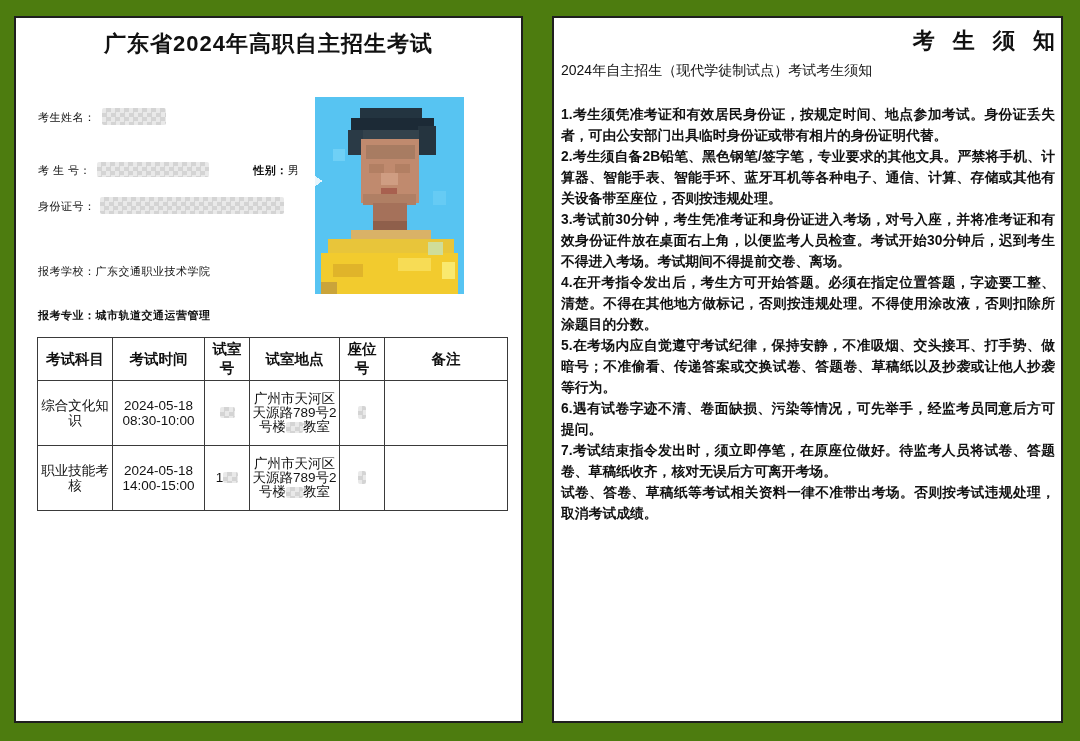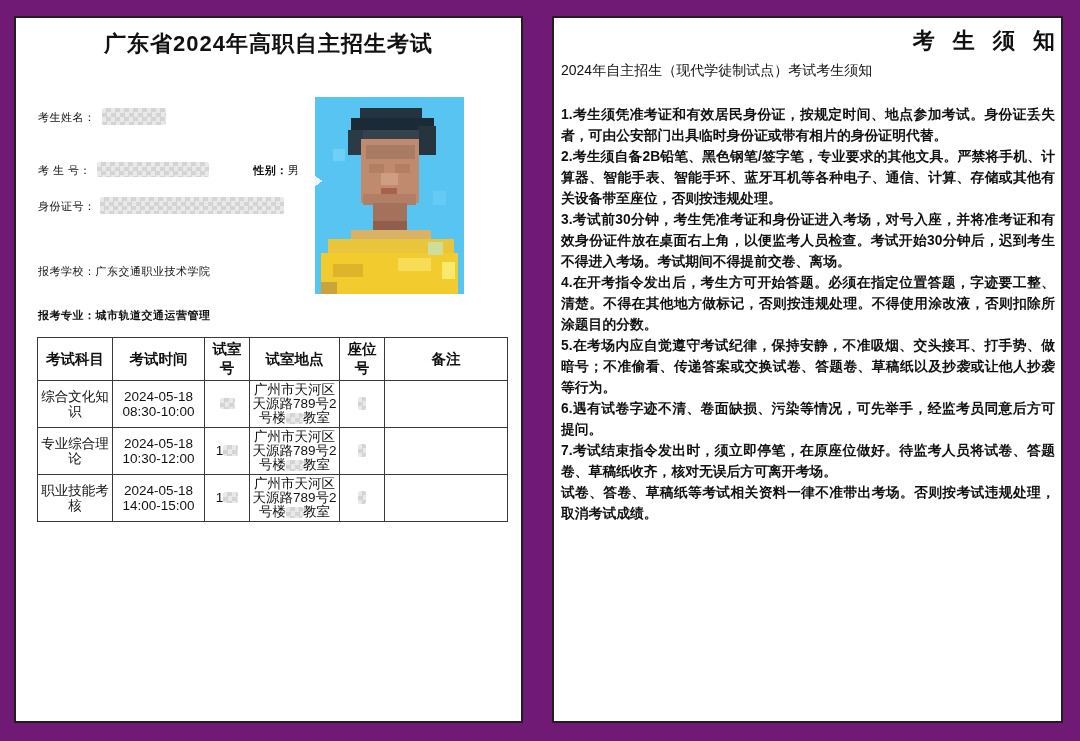--- a/index.html
+++ b/index.html
@@ -3,21 +3,21 @@
 <meta charset="utf-8">
 <style>
   * { margin: 0; padding: 0; box-sizing: border-box; }
   html, body {
     width: 1080px; height: 741px;
     background: #ffffff;
     font-family: "Liberation Sans", "DejaVu Sans", sans-serif;
     color: #111;
     overflow: hidden;
   }
-  .page { position: relative; width: 1080px; height: 741px; background: #701a75; }
+  .page { position: relative; width: 1080px; height: 741px; background: #4d7c0f; }
 
   .panel {
     position: absolute; top: 16px; height: 707px;
     border: 2px solid #1f1f1f; background: #fff;
   }
   .panel.left  { left: 14px;  width: 509px; }
   .panel.right { left: 552px; width: 511px; }
 
   
   .t1 {
@@ -64,21 +64,21 @@
     border-collapse: collapse; table-layout: fixed; width: 470px;
   }
   .exam-table th, .exam-table td {
     border: 1px solid #3a3a3a; text-align: center; vertical-align: middle;
     overflow: hidden;
   }
   .exam-table th {
     height: 42px; font-size: 14.5px; font-weight: bold; padding: 2px 1px;
   }
   .exam-table td {
-    height: 46px; font-size: 13.5px; padding: 2px 1px; line-height: 1.12; text-align: center;
+    height: 46px; font-size: 13.5px; padding: 11px 1px; line-height: 1.12; text-align: center;
   }
   .exam-table .addr div { line-height: 14px; font-size: 13.5px; white-space: nowrap; }
   .c-subject { width: 75px; }
   .c-time    { width: 92px; }
   .c-room    { width: 45px; }
   .c-addr    { width: 90px; }
   .c-seat    { width: 45px; }
   .c-remark  { width: 123px; }
 
   
@@ -190,35 +190,20 @@
           <td><span></span><span class="blur blur-room"></span></td>
           <td class="addr">
             <div>广州市天河区</div>
             <div>天源路789号2</div>
             <div><span>号楼</span><span class="blur blur-addr"></span><span>教室</span></div>
           </td>
           <td><span class="blur blur-seat"></span></td>
           <td></td>
         </tr>
         <tr>
-          <td>专业综合理论</td>
-          <td>
-            <div>2024-05-18</div>
-            <div>10:30-12:00</div>
-          </td>
-          <td><span>1</span><span class="blur blur-room"></span></td>
-          <td class="addr">
-            <div>广州市天河区</div>
-            <div>天源路789号2</div>
-            <div><span>号楼</span><span class="blur blur-addr"></span><span>教室</span></div>
-          </td>
-          <td><span class="blur blur-seat"></span></td>
-          <td></td>
-        </tr>
-        <tr>
           <td>职业技能考核</td>
           <td>
             <div>2024-05-18</div>
             <div>14:00-15:00</div>
           </td>
           <td><span>1</span><span class="blur blur-room"></span></td>
           <td class="addr">
             <div>广州市天河区</div>
             <div>天源路789号2</div>
             <div><span>号楼</span><span class="blur blur-addr"></span><span>教室</span></div>

